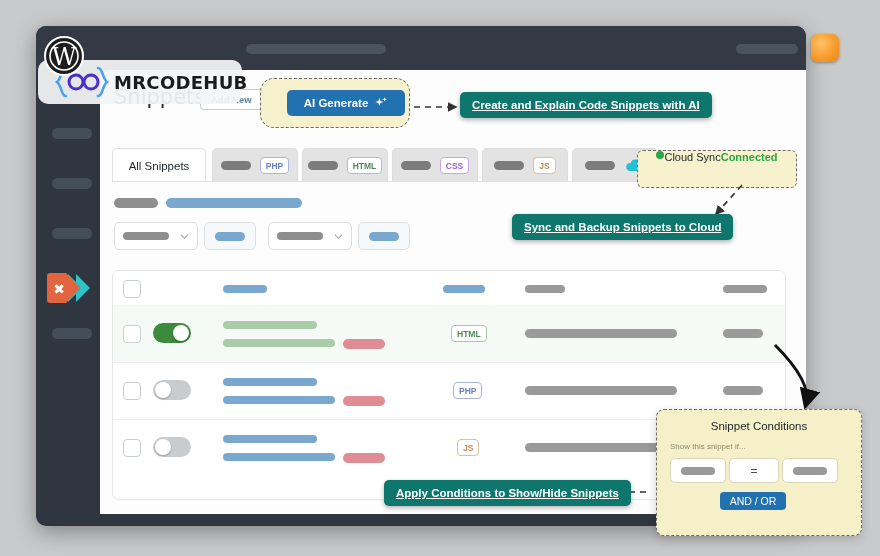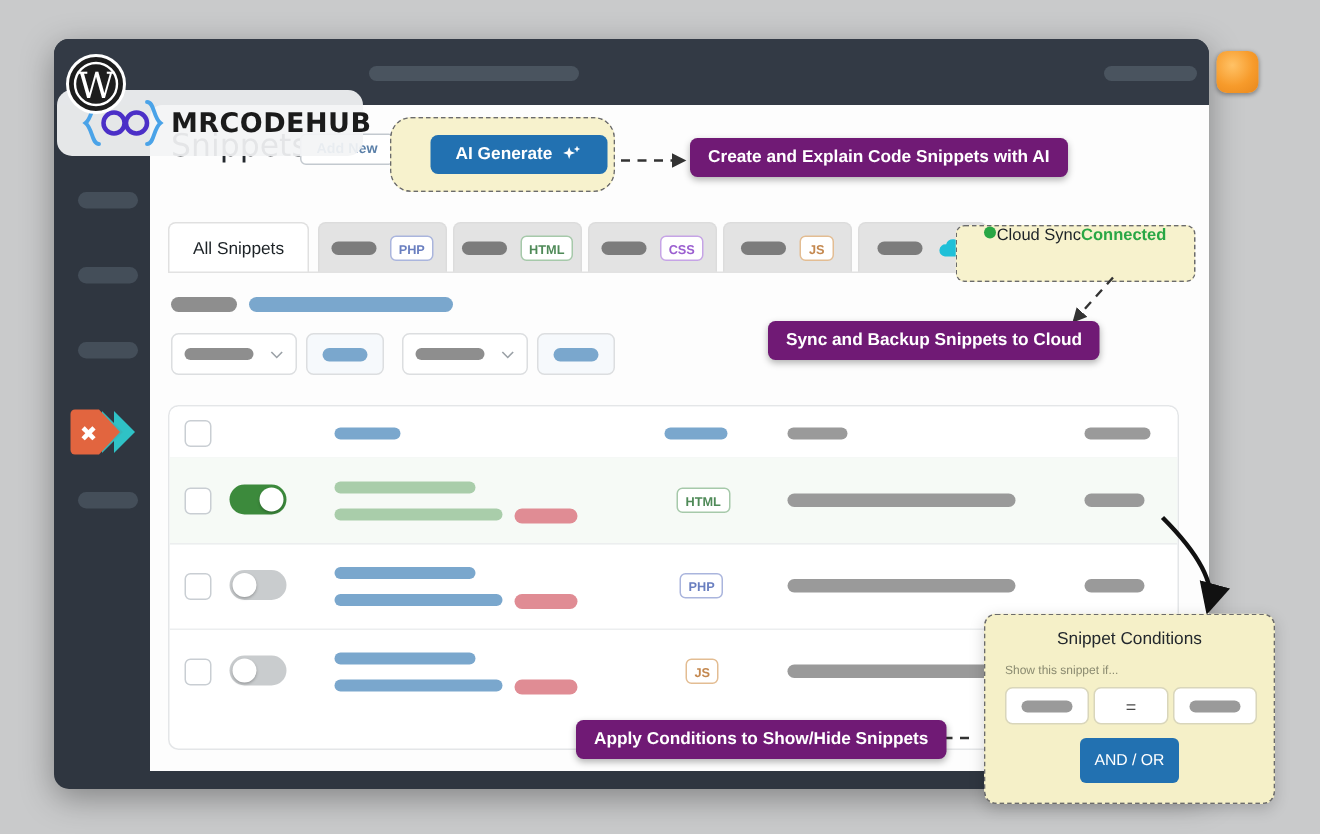--- a/index.html
+++ b/index.html
@@ -60,23 +60,24 @@
   }
   .ai-btn{
     position:absolute;left:26px;top:11px;width:118px;height:26px;border-radius:5px;
     background:#2271b1;color:#fff;font-size:11.5px;font-weight:bold;
     display:flex;align-items:center;justify-content:center;gap:6px;
   }
   .spark{width:14px;height:14px;display:inline-block;}
 
   
   .tip{
-    position:absolute;background:#701a75;color:#fff;border-radius:5px;
+    position:absolute;background:#0f766e;color:#fff;border-radius:5px;
     font-size:11.5px;font-weight:bold;padding:7px 12px;white-space:nowrap;
     box-shadow:0 2px 5px rgba(0,0,0,.3);
+    text-decoration:underline;
   }
   #tip-ai{left:460px;top:92px;}
   #tip-cloud{left:512px;top:214px;}
   #tip-cond{left:384px;top:480px;}
 
   
   .tabs{position:absolute;left:12px;top:78px;right:0;height:36px;}
   .tab{
     position:absolute;top:0;height:33px;border-radius:5px 5px 0 0;
     display:flex;align-items:center;justify-content:center;gap:9px;
@@ -133,30 +134,31 @@
   .toggle.off .knob{left:2px;}
   .bar{position:absolute;border-radius:5px;}
   .g1{background:#a9cdaa;} .g2{background:#a9cdaa;}
   .bl{background:#7aa7cd;} .rd{background:#e08c94;} .gy{background:#9a9a9a;}
 
   
   .cond{
     position:absolute;left:656px;top:409px;width:192px;height:125px;
     background:#f5f0c8;border:1.6px dashed #6b6b6b;border-radius:8px;
     box-shadow:0 3px 10px rgba(0,0,0,.18);
+    padding-left:12px;
   }
   .cond-title{position:absolute;left:0;right:0;top:10px;text-align:center;font-size:11.5px;color:#23282d;}
   .cond-sub{position:absolute;left:13px;top:32px;font-size:8px;color:#8a8a70;}
   .cfield{
     position:absolute;top:48px;height:23px;border:1px solid #d9d6bb;border-radius:5px;background:#fff;
     display:flex;align-items:center;justify-content:center;
   }
   .cfield .ph-in{width:34px;height:8px;border-radius:5px;background:#9a9a9a;}
   .andor{
-    position:absolute;left:63px;top:82px;width:66px;height:30px;border-radius:4px;
+    position:absolute;left:63px;top:82px;width:66px;height:18px;border-radius:4px;
     background:#2271b1;color:#fff;font-size:10.5px;font-weight:500;
     display:flex;align-items:center;justify-content:center;
   }
 
   
   .logo-chip{
     position:absolute;left:38px;top:12px;width:190px;height:44px;
     background:rgba(243,244,245,.93);border-radius:10px;
     display:flex;align-items:center;gap:4px;padding-left:14px;margin-top:48px;
   }

